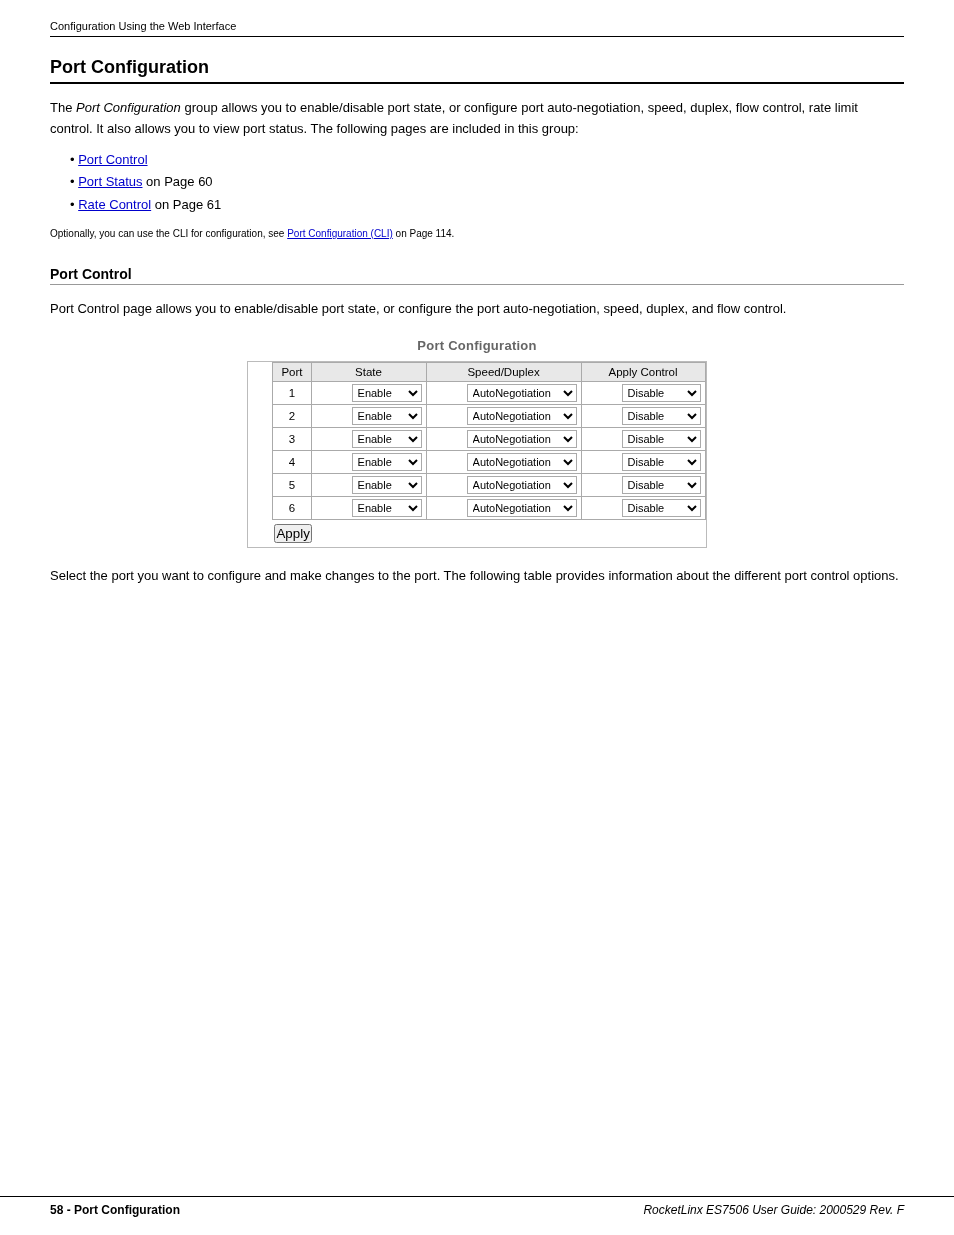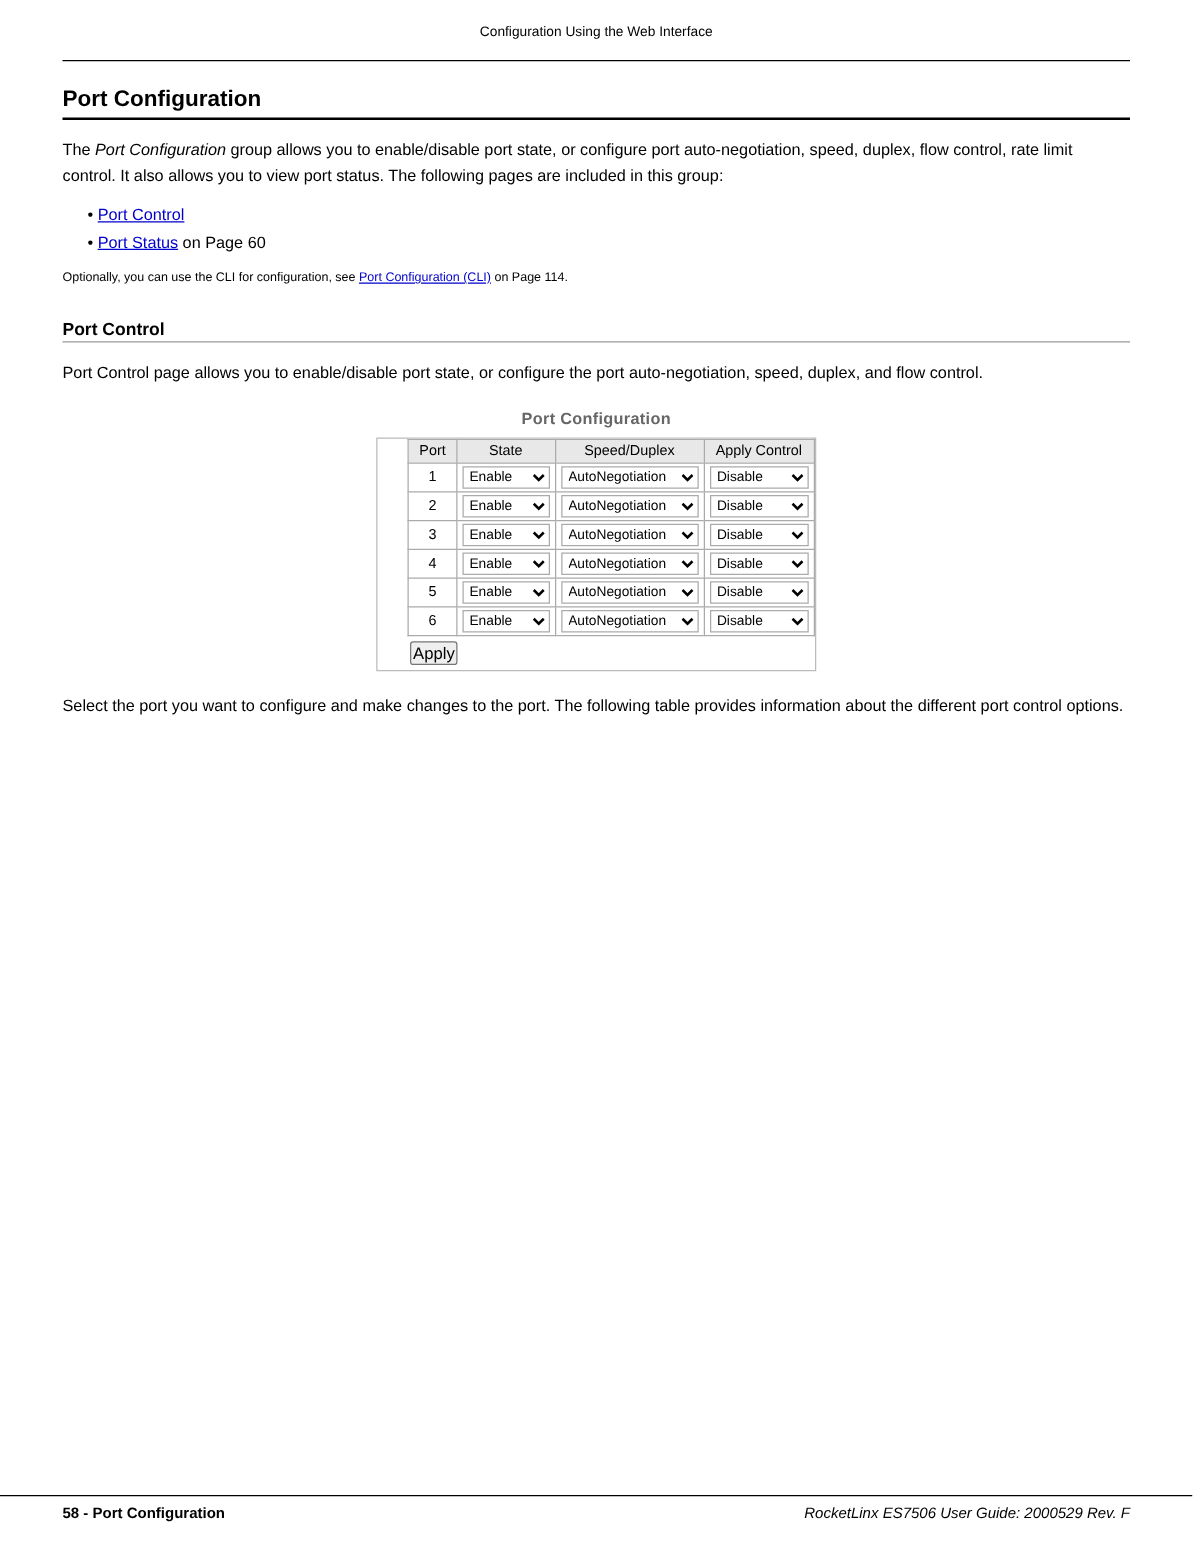--- a/index.html
+++ b/index.html
@@ -13,23 +13,22 @@
       padding: 0;
     }
     .page-wrapper {
       padding: 20px 50px 40px 50px;
       position: relative;
       min-height: 1235px;
     }
     .top-header {
       font-size: 11px;
       border-bottom: 1px solid #000;
-      padding-bottom: 16px;
+      padding-bottom: 4px;
       margin-bottom: 20px;
-      text-align: center;
     }
     .section-title {
       font-size: 18px;
       font-weight: bold;
       margin-bottom: 4px;
     }
     .section-divider {
       border: none;
       border-top: 2px solid #000;
       margin-bottom: 14px;
@@ -104,20 +103,21 @@
       padding: 2px 4px;
       text-align: center;
       vertical-align: middle;
     }
     table.port-table select {
       font-size: 11px;
       border: 1px solid #aaa;
       background: #fff;
       padding: 0 1px;
       height: 18px;
+      margin-left: 36px;
     }
     .port-config-outer {
       display: flex;
       flex-direction: column;
       align-items: center;
       margin-bottom: 18px;
     }
     .port-config-inner {
       border: 1px solid #bbb;
       padding-left: 24px;
@@ -174,20 +174,23 @@
   <p class="intro-text">
     <span>The </span><em>Port Configuration</em><span> group allows you to enable/disable port state, or configure port auto-negotiation, speed, duplex, flow control,  rate limit control. It also allows you to view port status. The following pages are included in this group:</span>
   </p>
 
   <ul class="bullet-list">
     <li>
       <a class="inline-link">Port Control</a><span></span>
     </li>
     <li>
       <a class="inline-link">Port Status</a><span> on Page 60</span>
+    </li>
+    <li>
+      <a class="inline-link">Rate Control</a><span> on Page 61</span>
     </li>
   </ul>
 
   <p class="optional-text">
     <span>Optionally, you can use the CLI for configuration, see </span><a class="inline-link">Port Configuration (CLI)</a><span> on Page 114.</span>
   </p>
 
   <div class="subsection-title">Port Control</div>
   <hr class="subsection-divider">
 

